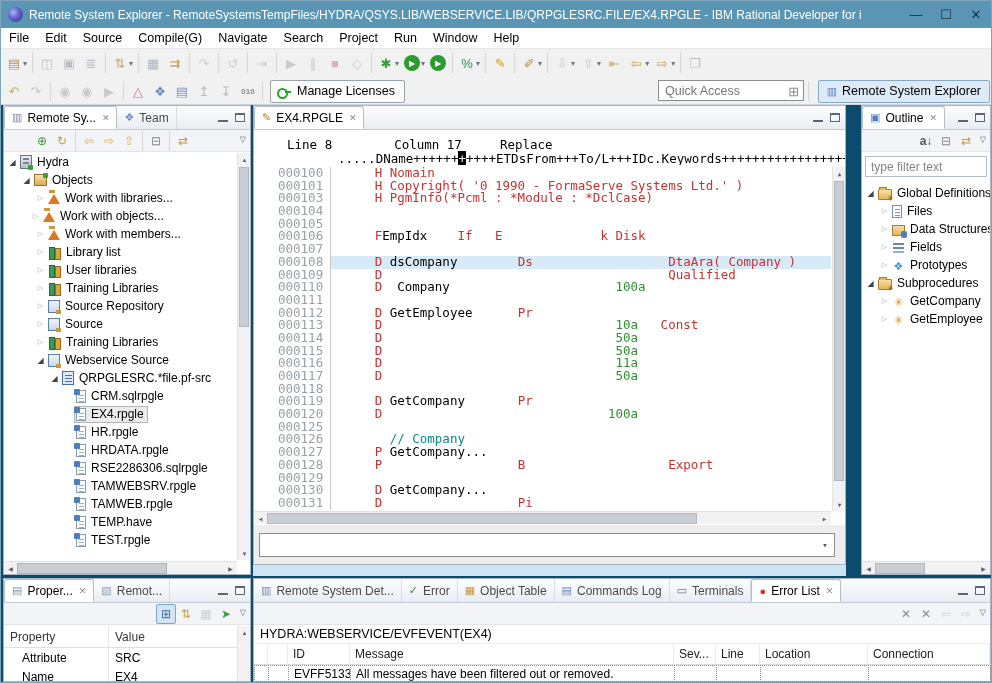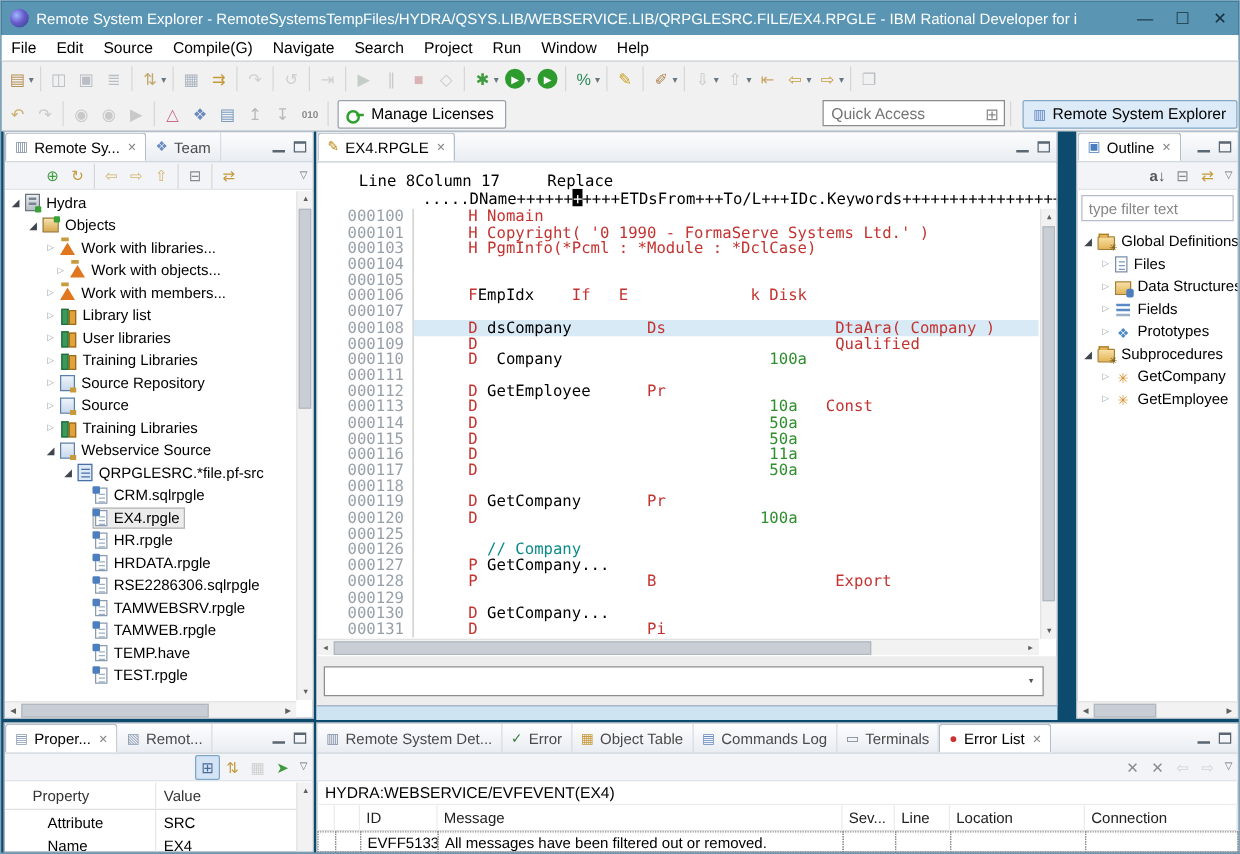--- a/index.html
+++ b/index.html
@@ -94,41 +94,41 @@
   .sbv{position:absolute;width:13px;background:#f2f2f2;border-left:1px solid #e2e2e2;}
   .sbh{position:absolute;height:13px;background:#f2f2f2;border-top:1px solid #e2e2e2;display:flex;align-items:center;}
   .sbbtn{width:13px;height:13px;display:flex;align-items:center;justify-content:center;font-size:6px;color:#606060;flex:none;}
   .sbthumb{background:#c9ced4;border:1px solid #b2b8bf;}
   .sbv .sbbtn{position:absolute;left:0;}
   .sbv .sbthumb{position:absolute;left:1px;right:1px;}
   .sbh .sbthumb{height:11px;}
   
   #ed-body{position:absolute;top:25px;left:0;right:0;bottom:0;background:#fff;font-family:"DejaVu Sans Mono",monospace;}
   #ed-status{font-size:12.5px;margin-top:6px;height:14px;display:flex;color:#000;}
-  #ed-status .st1{margin-left:33px;} #ed-status .st2{} #ed-status .st3{margin-left:38px;}
+  #ed-status .st1{margin-left:33px;} #ed-status .st2{margin-left:62px;} #ed-status .st3{margin-left:38px;}
   #ed-ruler{font-size:12.5px;height:14px;white-space:pre;margin-left:84px;overflow:hidden;}
   #ed-ruler .cursor{background:#000;color:#fff;}
   #code-lines{position:absolute;top:36px;left:0;right:14px;height:344px;overflow:hidden;}
   .cl{height:12.7px;line-height:12.7px;display:flex;font-size:12.5px;white-space:pre;}
   .num{flex:none;width:77px;padding-left:24px;color:#98a1a9;border-right:1px solid #c6c6c6;}
   .code{flex:1;padding-left:6px;}
   .cl.hl .code{background:#d9eaf7;}
   .c-r{color:#c33431;} .c-k{color:#000;} .c-g{color:#2f8f2f;} .c-t{color:#0b8a8a;}
   #ed-vscroll{top:36px;right:0;height:344px;}
   #ed-hscroll{left:0;right:14px;top:380px;}
   #ed-bottom{position:absolute;left:0;right:0;top:394px;bottom:0;background:#ededed;}
   #ed-combo{position:absolute;left:5px;right:10px;top:8px;height:24px;background:#fff;border:1px solid #8c8c8c;display:flex;align-items:center;}
   #ed-combo .cval{flex:1;padding-left:6px;font-size:12px;color:#000;}
   #ed-combo .cdd{width:18px;text-align:center;font-size:9px;color:#555;}
   
   #ol-filter{position:absolute;left:3px;right:3px;top:50px;height:21px;border:1px solid #b4bdc9;background:#fff;color:#868686;font-size:12px;display:flex;align-items:center;padding-left:5px;}
   #ol-tree{position:absolute;left:0;right:0;top:78px;bottom:14px;overflow:hidden;}
   
   #props-grid{position:absolute;left:0;right:13px;top:47px;bottom:0;overflow:hidden;font-size:12px;}
-  .prow{display:grid;grid-template-columns:104px 1fr;height:19px;align-items:center;padding-left:16px;}
+  .prow{display:grid;grid-template-columns:104px 1fr;height:19px;align-items:center;}
   .prow.phead{height:22px;border-bottom:1px solid #e0e0e0;color:#333;}
   .pc1{padding-left:6px;} .prow:not(.phead) .pc1{padding-left:18px;}
   .pc2{border-left:1px solid #e6e6e6;padding-left:6px;height:100%;display:flex;align-items:center;}
   
   #con-caption{position:absolute;left:0;right:0;top:46px;height:19px;font-size:12.5px;color:#000;padding:2px 0 0 6px;border-bottom:1px solid #eee;}
   #con-table{position:absolute;left:0;right:0;top:65px;bottom:0;font-size:12px;}
   .erow{display:grid;grid-template-columns:14px 20px 62px 324px 42px 44px 108px 122px 1fr;}
   .ehc{height:21px;display:flex;align-items:center;padding-left:5px;border-right:1px solid #ececec;border-bottom:1px solid #dcdcdc;color:#222;}
   .ecell{height:17px;display:flex;align-items:center;padding-left:5px;border:1px dotted #8a8a8a;margin:0 -1px -1px 0;overflow:hidden;white-space:nowrap;}
   .tbar-right{position:absolute;right:14px;top:0;height:22px;display:flex;align-items:center;}
@@ -291,21 +291,21 @@
             <span>Objects</span>
           </span>
         </div>
         <div class="trow" style="padding-left: 31px;">
           <span class="arr closed">▷</span>
           <span class="tsel">
             <span class="ti i-filter"></span>
             <span>Work with libraries...</span>
           </span>
         </div>
-        <div class="trow" style="padding-left: 39px;">
+        <div class="trow" style="padding-left: 26px;">
           <span class="arr closed">▷</span>
           <span class="tsel">
             <span class="ti i-filter"></span>
             <span>Work with objects...</span>
           </span>
         </div>
         <div class="trow" style="padding-left: 31px;">
           <span class="arr closed">▷</span>
           <span class="tsel">
             <span class="ti i-filter"></span>

